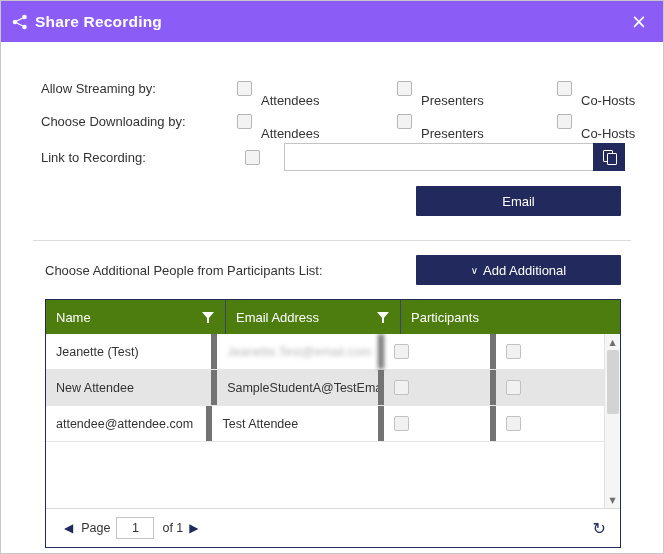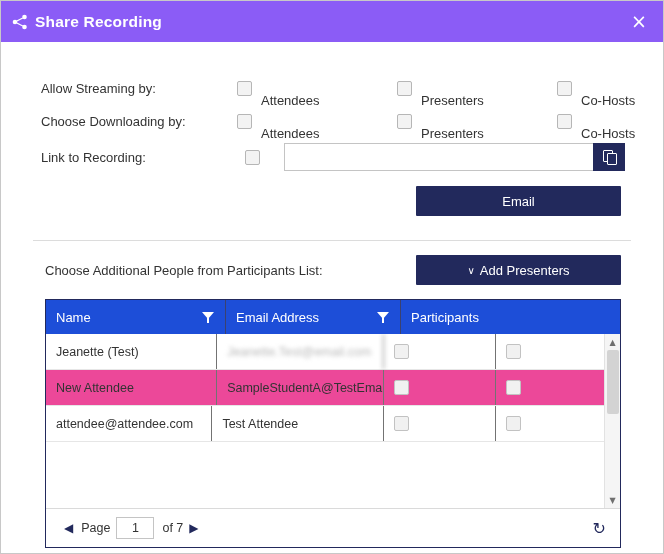--- a/index.html
+++ b/index.html
@@ -220,21 +220,21 @@
     margin: 14px 26px 0 28px;
     border: 1px solid #22295c;
     box-sizing: border-box;
     height: 249px;
     display: flex;
     flex-direction: column;
     background: #ffffff;
   }
   .grid-head {
     display: flex;
-    background: #1d4ed8;
+    background: #4d7c0f;
     color: #ffffff;
     height: 34px;
     flex: 0 0 auto;
   }
   .th {
     display: flex;
     align-items: center;
     padding: 0 10px;
     font-size: 13px;
     box-sizing: border-box;
@@ -275,30 +275,30 @@
     overflow: hidden;
   }
   .rows { }
   .row {
     display: flex;
     height: 36px;
     border-bottom: 1px solid #e6e6e6;
     align-items: center;
     box-sizing: border-box;
   }
-  .row.alt { background: #ec4899; }
+  .row.alt { background: #e5e5e5; }
   .td {
     padding: 0 10px;
     font-size: 12.5px;
     color: #333333;
     box-sizing: border-box;
     display: flex;
     align-items: center;
     height: 100%;
-    border-right: 1px solid #737373;
+    border-right: 6px solid #737373;
     overflow: hidden;
     white-space: nowrap;
   }
   .td.col-down { border-right: none; }
   .td.blurred {
     color: #b9b9b9;
     filter: blur(2.2px);
   }
   .cb-cell-inner {
     width: 15px;
@@ -462,21 +462,21 @@
     <div class="save-row">
       <button class="btn-primary">Email</button>
     </div>
 
     <div class="divider"></div>
 
     <div class="participants-head">
       <span class="participants-label">Choose Additional People from Participants List:</span>
       <button class="btn-add">
         <span class="chev">∨</span>
-        <span>Add Presenters</span>
+        <span>Add Additional</span>
       </button>
     </div>
 
     <div class="grid-wrap">
 
       <div class="grid-head">
         <div class="th col-name">
           <span class="th-label">Name</span>
           <span class="filter-icon"></span>
         </div>
@@ -531,21 +531,21 @@
           <div class="arrow">▲</div>
           <div class="thumb"></div>
           <div class="arrow bottom">▼</div>
         </div>
       </div>
 
       <div class="pager">
         <span class="nav-arrow">◀</span>
         <span class="page-word">Page</span>
         <input class="page-input" type="text" value="1" style="">
-        <span class="of-text">of 7</span>
+        <span class="of-text">of 1</span>
         <span class="nav-arrow">▶</span>
         <span class="spacer"></span>
         <span class="refresh-icon">↻</span>
       </div>
 
     </div>
   </div>
 </div>
 
 </body></html>

